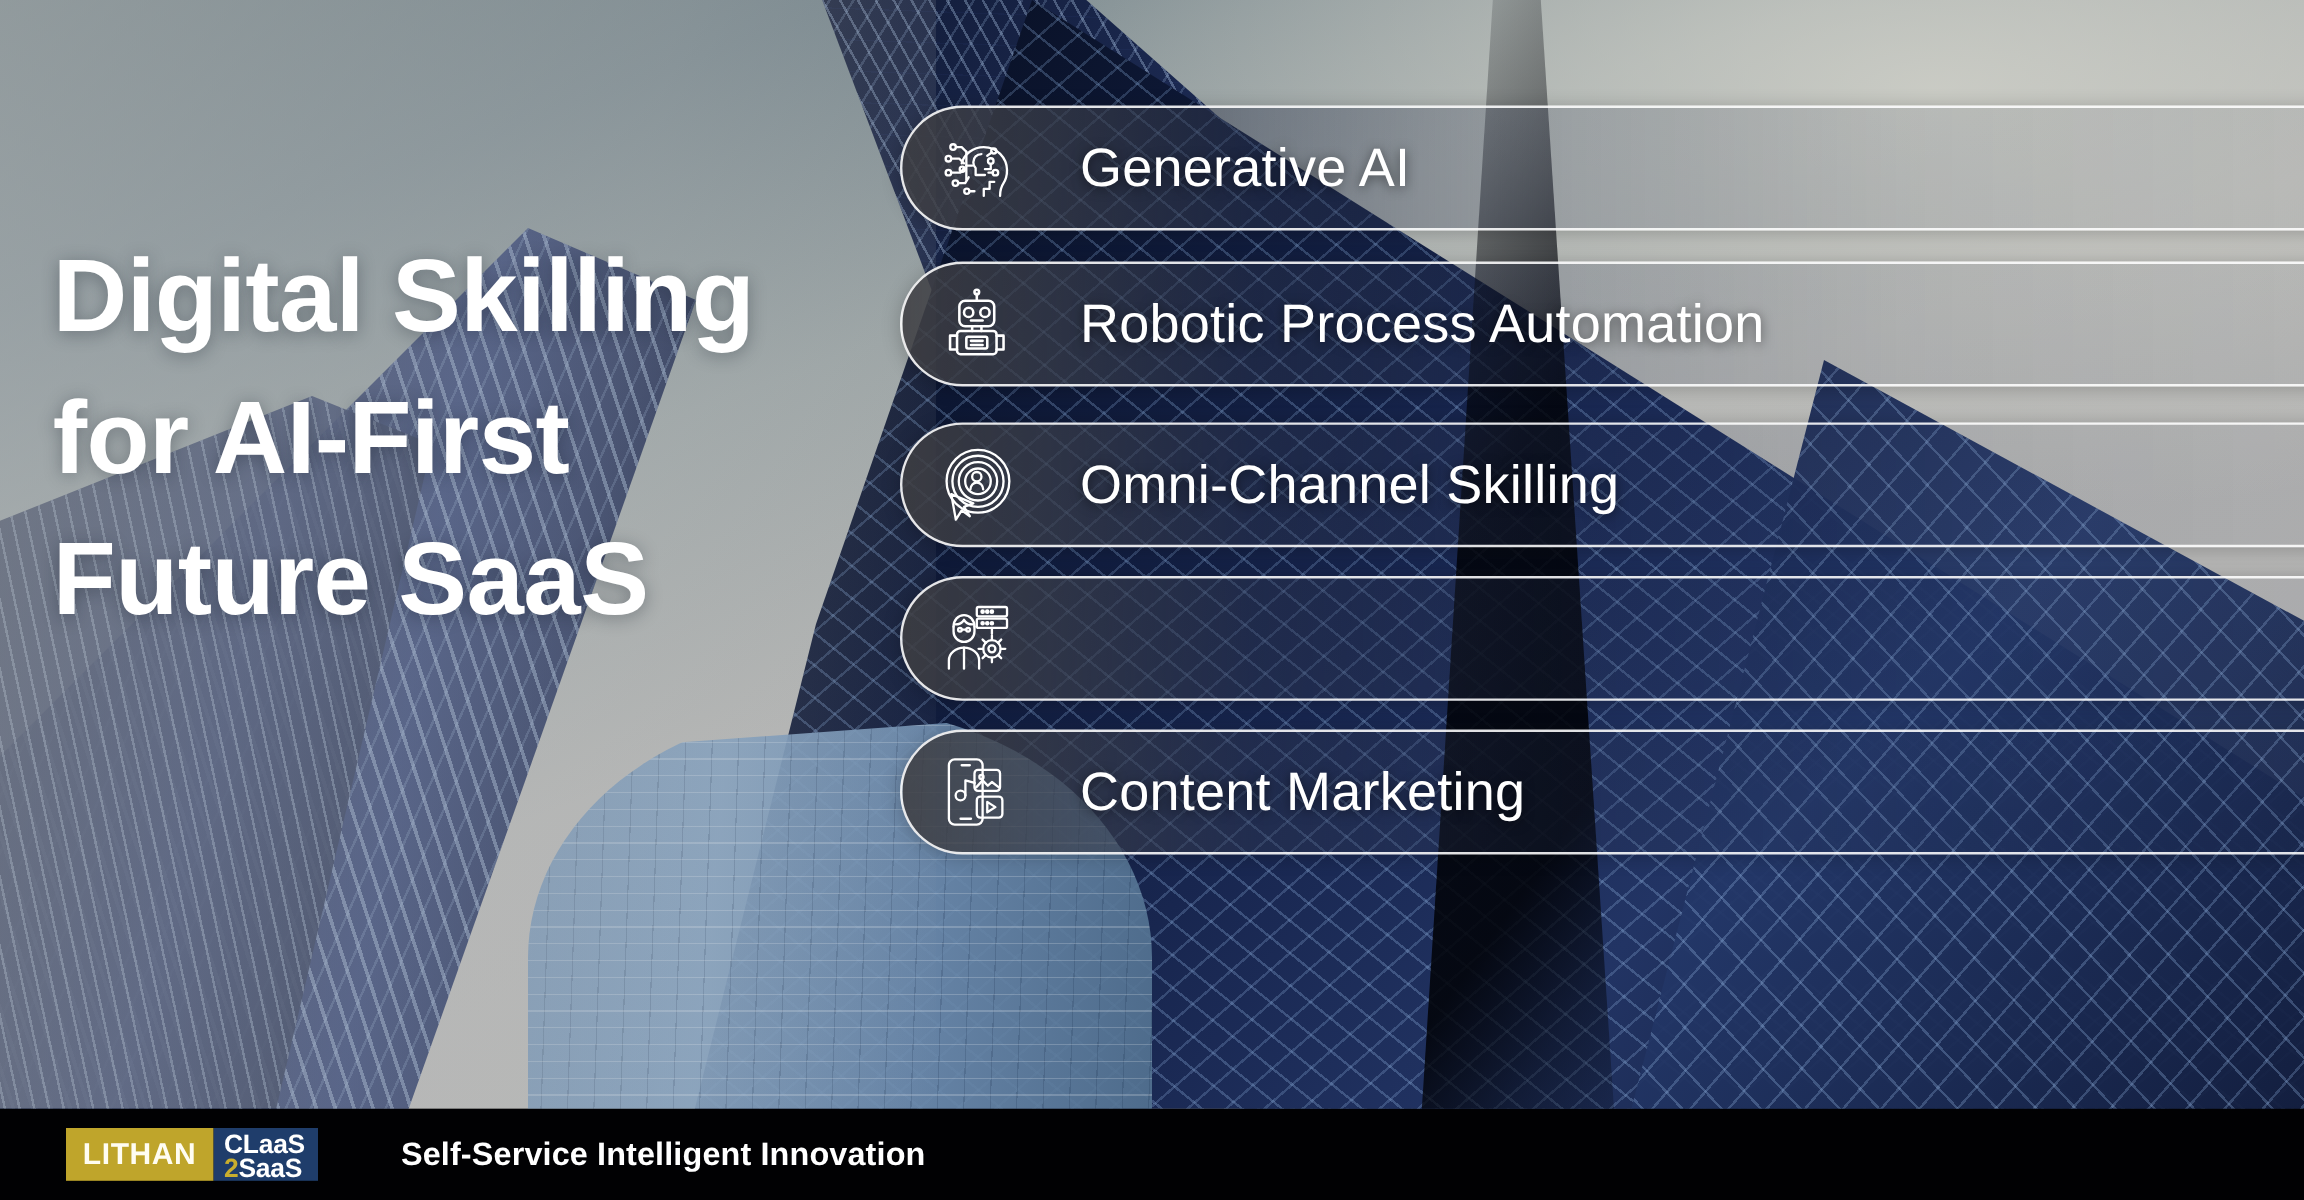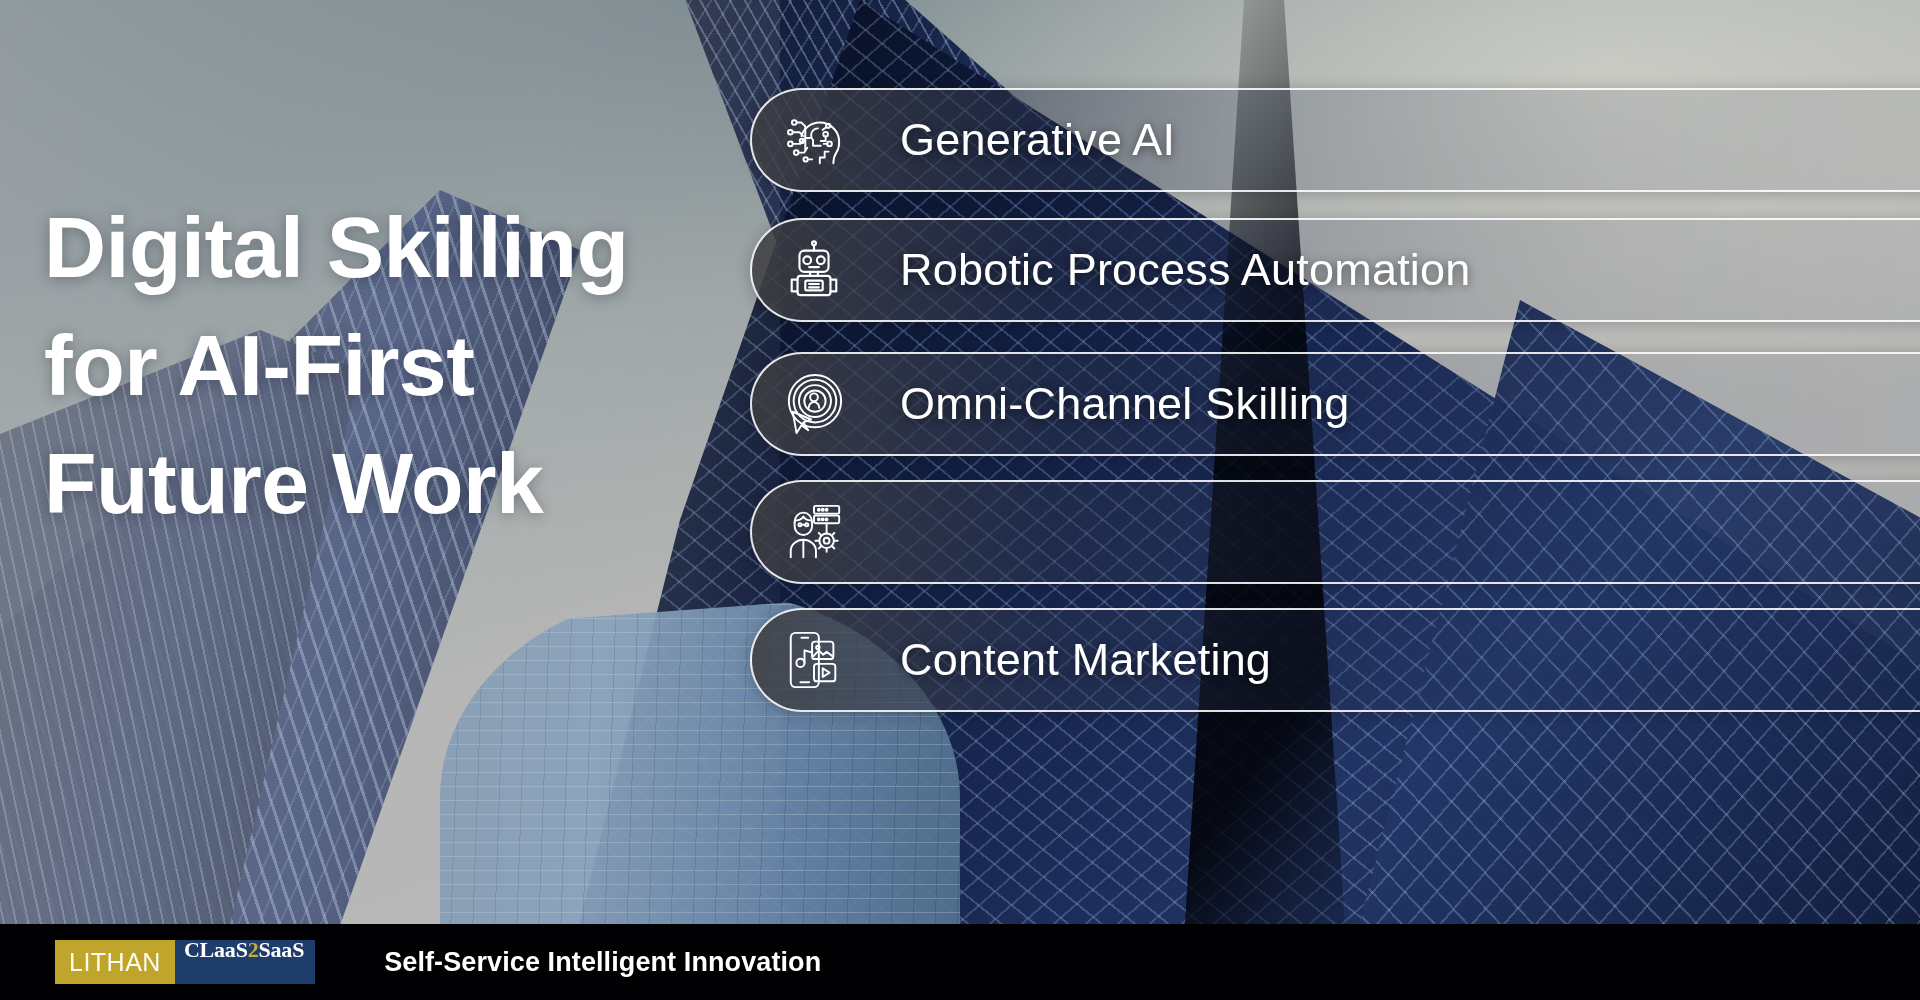--- a/index.html
+++ b/index.html
@@ -123,23 +123,23 @@
   .pill.p1 { top:218px; }
   .pill.p2 { top:352px; }
   .pill.p3 { top:480px; }
   .pill.p4 { top:608px; }
 
   
   .footer { position:absolute; left:0; bottom:0; width:1920px; height:76px;
         background:#010103; display:flex; align-items:center; z-index:9; }
   .logo { display:flex; align-items:stretch; height:44px; margin-left:55px; }
   .logo-a { background:#bfa52b; color:#fffdf2; display:flex; align-items:center;
-        padding:0 14px; font-size:25px; font-weight:400; letter-spacing:.5px; }
-  .logo-b { background:#1f3d6b; display:flex; flex-direction:row; justify-content:flex-end;
-        padding:0 11px 0 9px; line-height:20px;font-family:Liberation Serif, serif; }
+        padding:0 14px; font-size:25px; font-weight:700; letter-spacing:.5px; }
+  .logo-b { background:#1f3d6b; display:flex; flex-direction:column; justify-content:flex-end;
+        padding:0 11px 0 9px; line-height:20px; }
   .logo-b .r1, .logo-b .r2 { color:#fff; font-size:22px; font-weight:700; letter-spacing:-.2px; }
   .logo-b .r2 .two { color:#c9ae2e; }
   .tagline { color:#fff; font-size:27px; font-weight:700; margin-left:69px; letter-spacing:.1px; }
 </style>
 </head>
 <body>
 
 <div class="slide">
 
   <div class="photo">
@@ -156,21 +156,21 @@
     <div class="tower-left2"></div>
     <div class="tower-left2-fac"></div>
     <div class="dome"></div>
     <div class="dome-fac"></div>
     <div class="leftwash"></div>
   </div>
 
   <div class="headline">
     <span class="ln">Digital Skilling</span>
     <span class="ln">for AI-First</span>
-    <span class="ln">Future Work</span>
+    <span class="ln">Future SaaS</span>
   </div>
 
   <div class="pills">
 
     <div class="pill p0">
       <span class="ico">
         <svg viewBox="0 0 64 64" fill="none" stroke="#fff" stroke-width="2" stroke-linecap="round" stroke-linejoin="round">
           <path d="M52 56c0-5 1-8 3-11 2-3 3-7 3-11 0-11-9-20-20-20-9 0-17 6-19 14"></path>
           <path d="M38 56v-6h5v-6h4"></path>
           <path d="M36 20c-4 0-7 3-7 7 0 2 1 4 2 5v6h8"></path>

